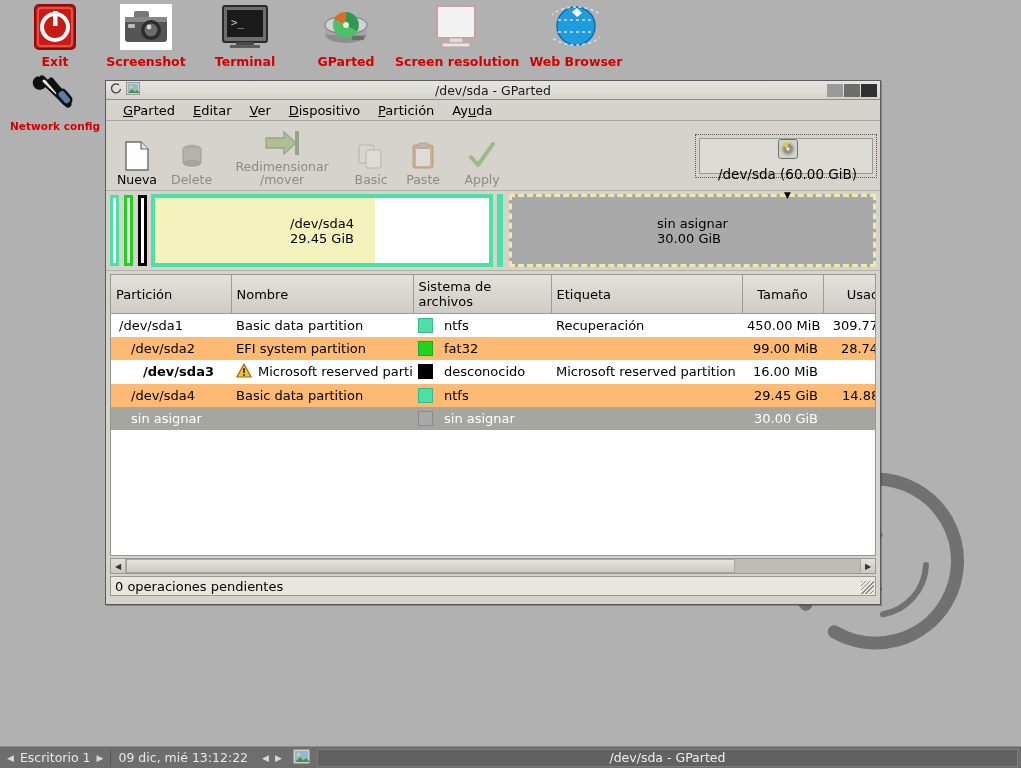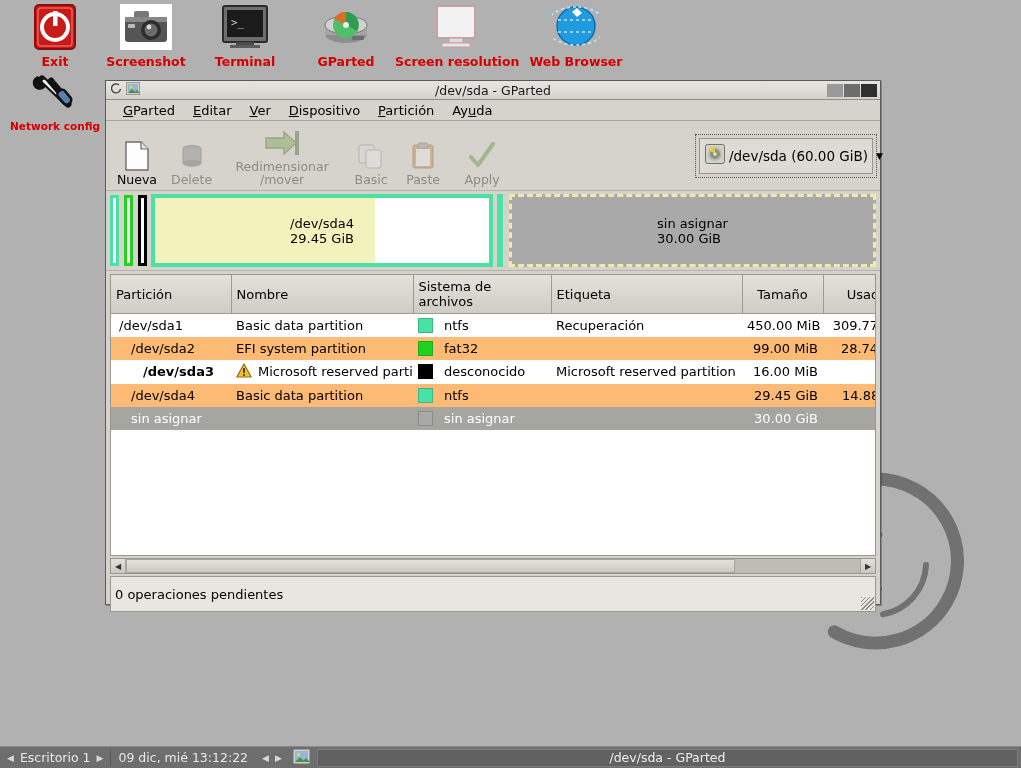--- a/index.html
+++ b/index.html
@@ -116,20 +116,21 @@
     padding:3px; width:182px;
   }
   #device-combo {
     height:36px;
     background:#dddbd5;
     border:1px solid #9a9790;
     display:flex; align-items:center; gap:4px;
     padding:0 2px 0 5px;
     font-size:13.5px;
     cursor:default;
+    flex-direction:column;
   }
   #device-combo .dev-text { white-space:nowrap; }
   #device-combo .arrow-sep { margin-left:auto; width:1px; height:24px; background:#a9a69f; }
   #device-combo .arrow { width:18px; text-align:center; font-size:9px; }
 
   
   #graphic-area {
     height:80px; background:#d6d3cd;
     padding:3px 4px;
     display:flex; gap:4px;
@@ -217,21 +218,21 @@
     display:flex; align-items:center; justify-content:center; font-size:8px; color:#333;
   }
   #hscroll .sb-arrow.right { border-right:none; border-left:1px solid #a9a69f; margin-left:auto; }
   #hscroll .sb-track { flex:1 1 auto; background:#bfbcb5; position:relative; }
   #hscroll .sb-thumb {
     position:absolute; left:0; top:0; bottom:0; width:83%;
     background:linear-gradient(to bottom,#e5e3dd,#ccc9c2);
     border:1px solid #a9a69f;
   }
   #statusbar {
-    margin:2px 4px 3px; height:36px;
+    margin:2px 4px 3px; height:20px;
     background:#e8e6e0; border:1px solid #9a9790;
     display:flex; align-items:center; padding:0 4px;
     font-size:13px;
     position:relative;
   }
   #resize-grip {
     position:absolute; right:1px; bottom:1px; width:13px; height:13px;
     background:repeating-linear-gradient(135deg,#8d8a84 0 1px,transparent 1px 3px);
   }
 

